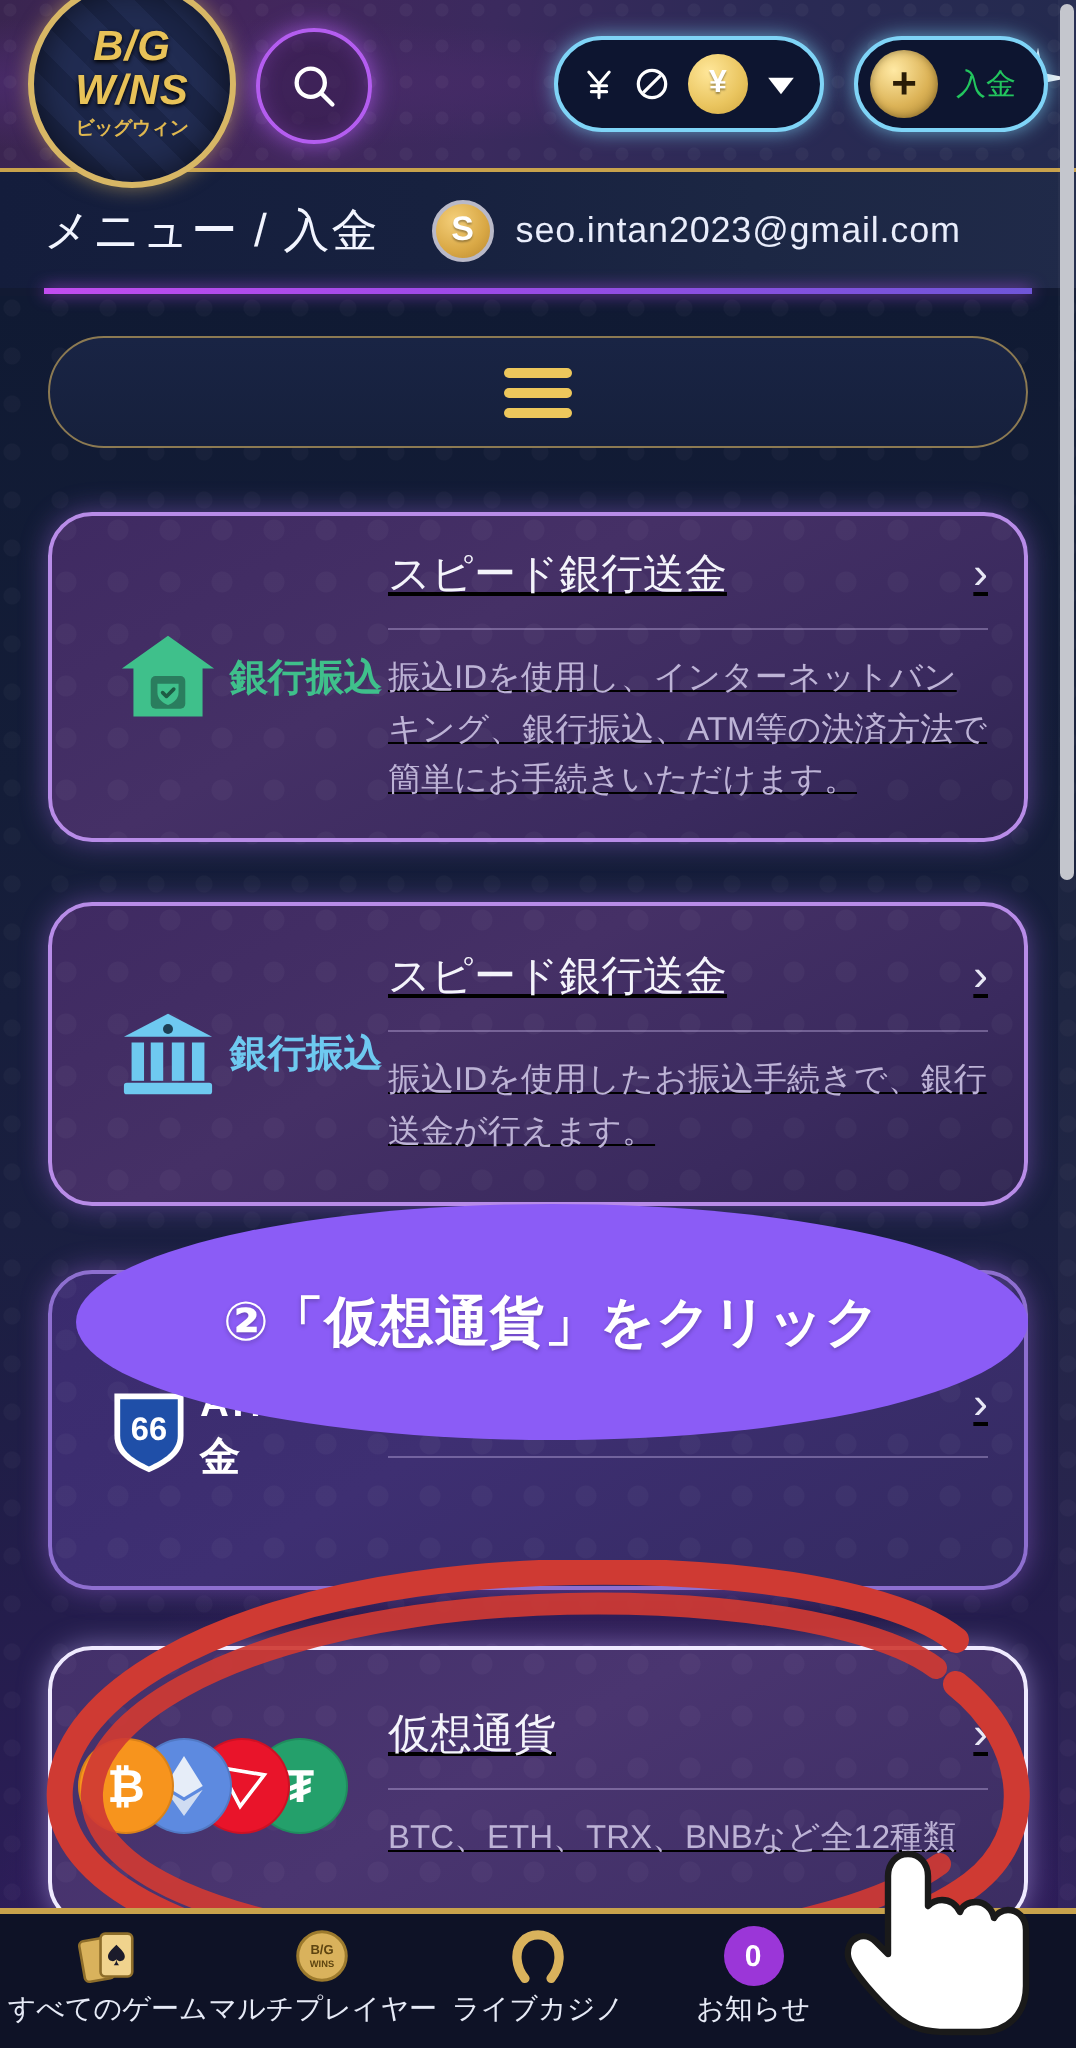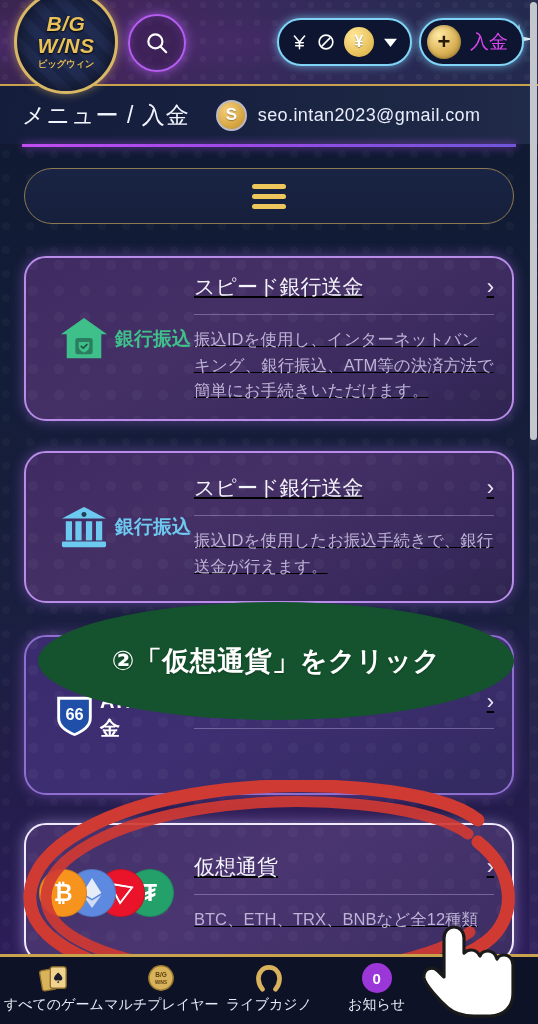--- a/index.html
+++ b/index.html
@@ -93,21 +93,21 @@
     display: flex; align-items: center; gap: 9px;
     cursor: pointer;
   }
   .plus-coin {
     width: 34px; height: 34px; border-radius: 50%;
     background: radial-gradient(circle at 35% 30%, #ffe9a4, #dcb357 55%, #a8802c);
     display: flex; align-items: center; justify-content: center;
     color: #2a1c06; font-size: 22px; font-weight: 700; line-height: 1;
     box-shadow: inset 0 0 4px rgba(0,0,0,.35);
   }
-  .deposit-label { color: #d946ef; font-size: 19px; }
+  .deposit-label { color: #22c55e; font-size: 15px; }
 
   
   .account-row {
     position: absolute; top: 86px; left: 0;
     width: 538px; height: 58px;
     background: linear-gradient(92deg, #141d3c 0%, #17213f 40%, #1c2744 70%, #202a49 100%);
     display: flex; align-items: center;
     z-index: 25;
   }
   .breadcrumb {
@@ -236,21 +236,21 @@
   .coin.btc { left: 0;  background: #f7941d; z-index: 4; }
   .coin.eth { left: 29px; background: #5d8ae0; z-index: 3; }
   .coin.trx { left: 58px; background: #e9142a; z-index: 2; }
   .coin.usdt{ left: 87px; background: #24a06b; z-index: 1; }
 
   
   .anno-ellipse {
     position: absolute; left: 38px; top: 602px;
     width: 476px; height: 118px;
     border-radius: 50%;
-    background: #14532d;
+    background: #8b5cf6;
     display: flex; align-items: center; justify-content: center;
     z-index: 40;
     pointer-events: none;
   }
   .anno-ellipse span {
     color: #ffffff; font-size: 27px; font-weight: 700;
     letter-spacing: .5px;
     text-shadow: 0 1px 2px rgba(0,0,0,.25);
   }
   .anno-circle {

